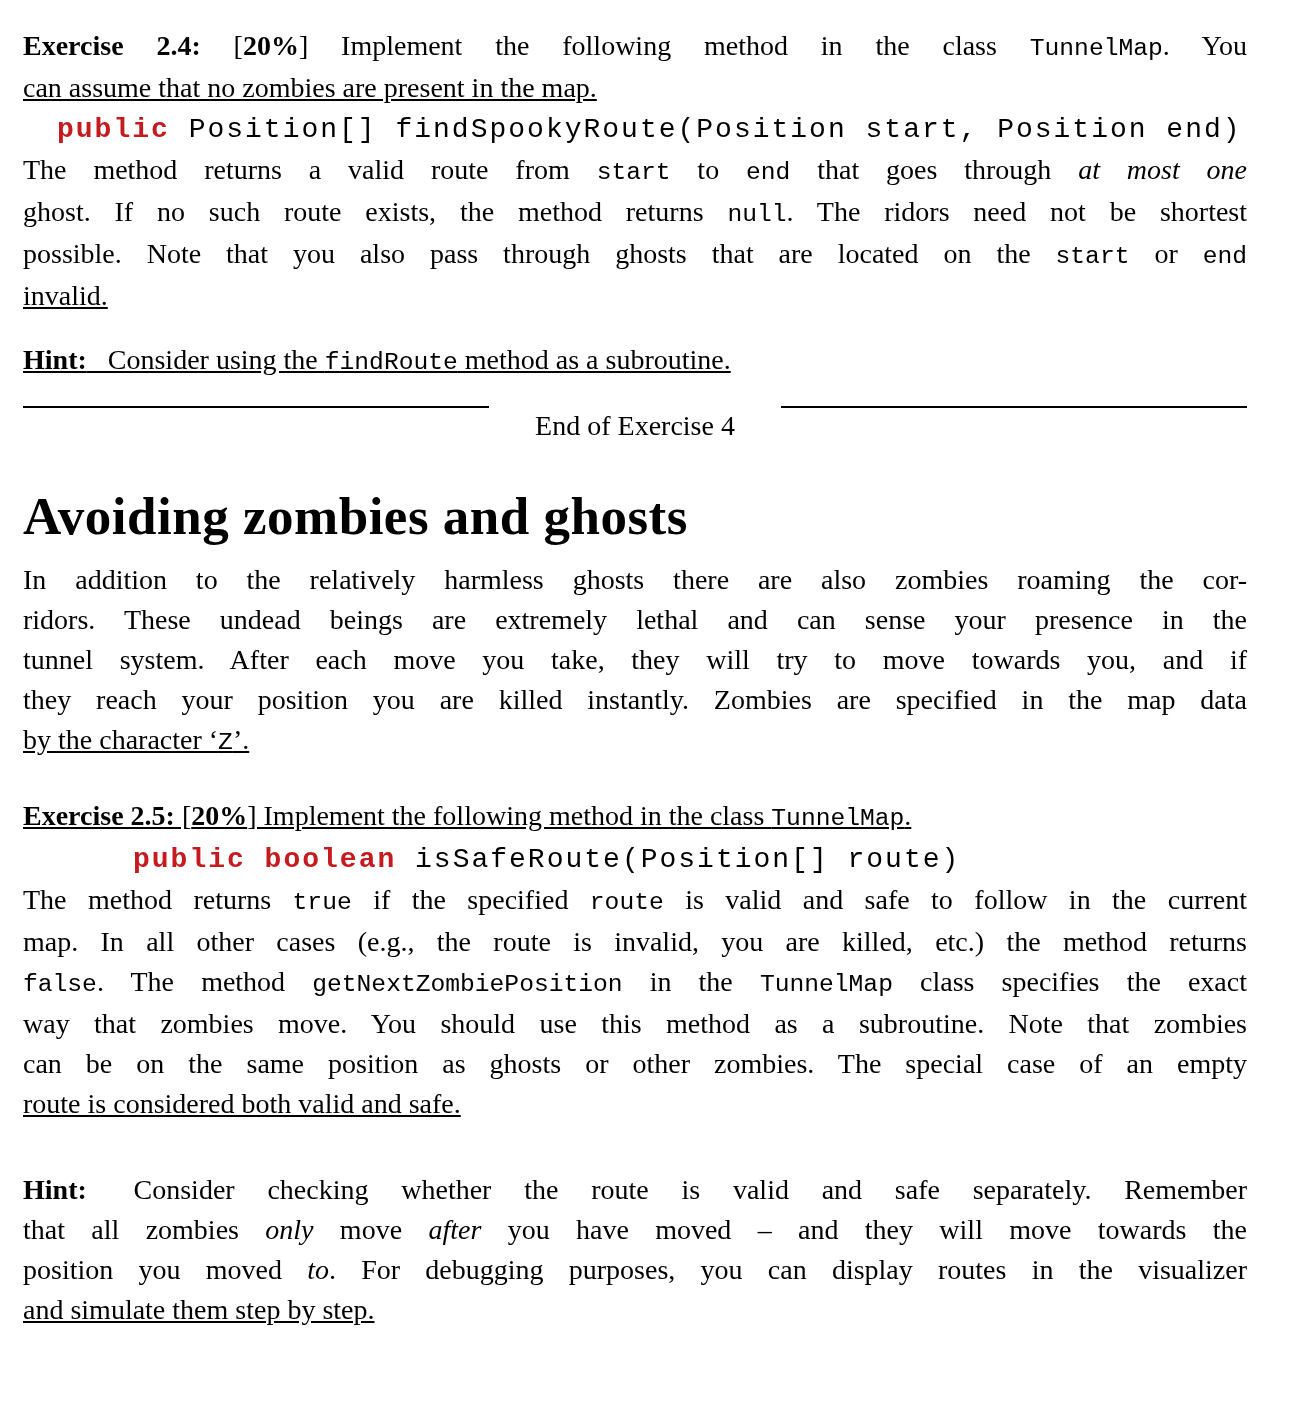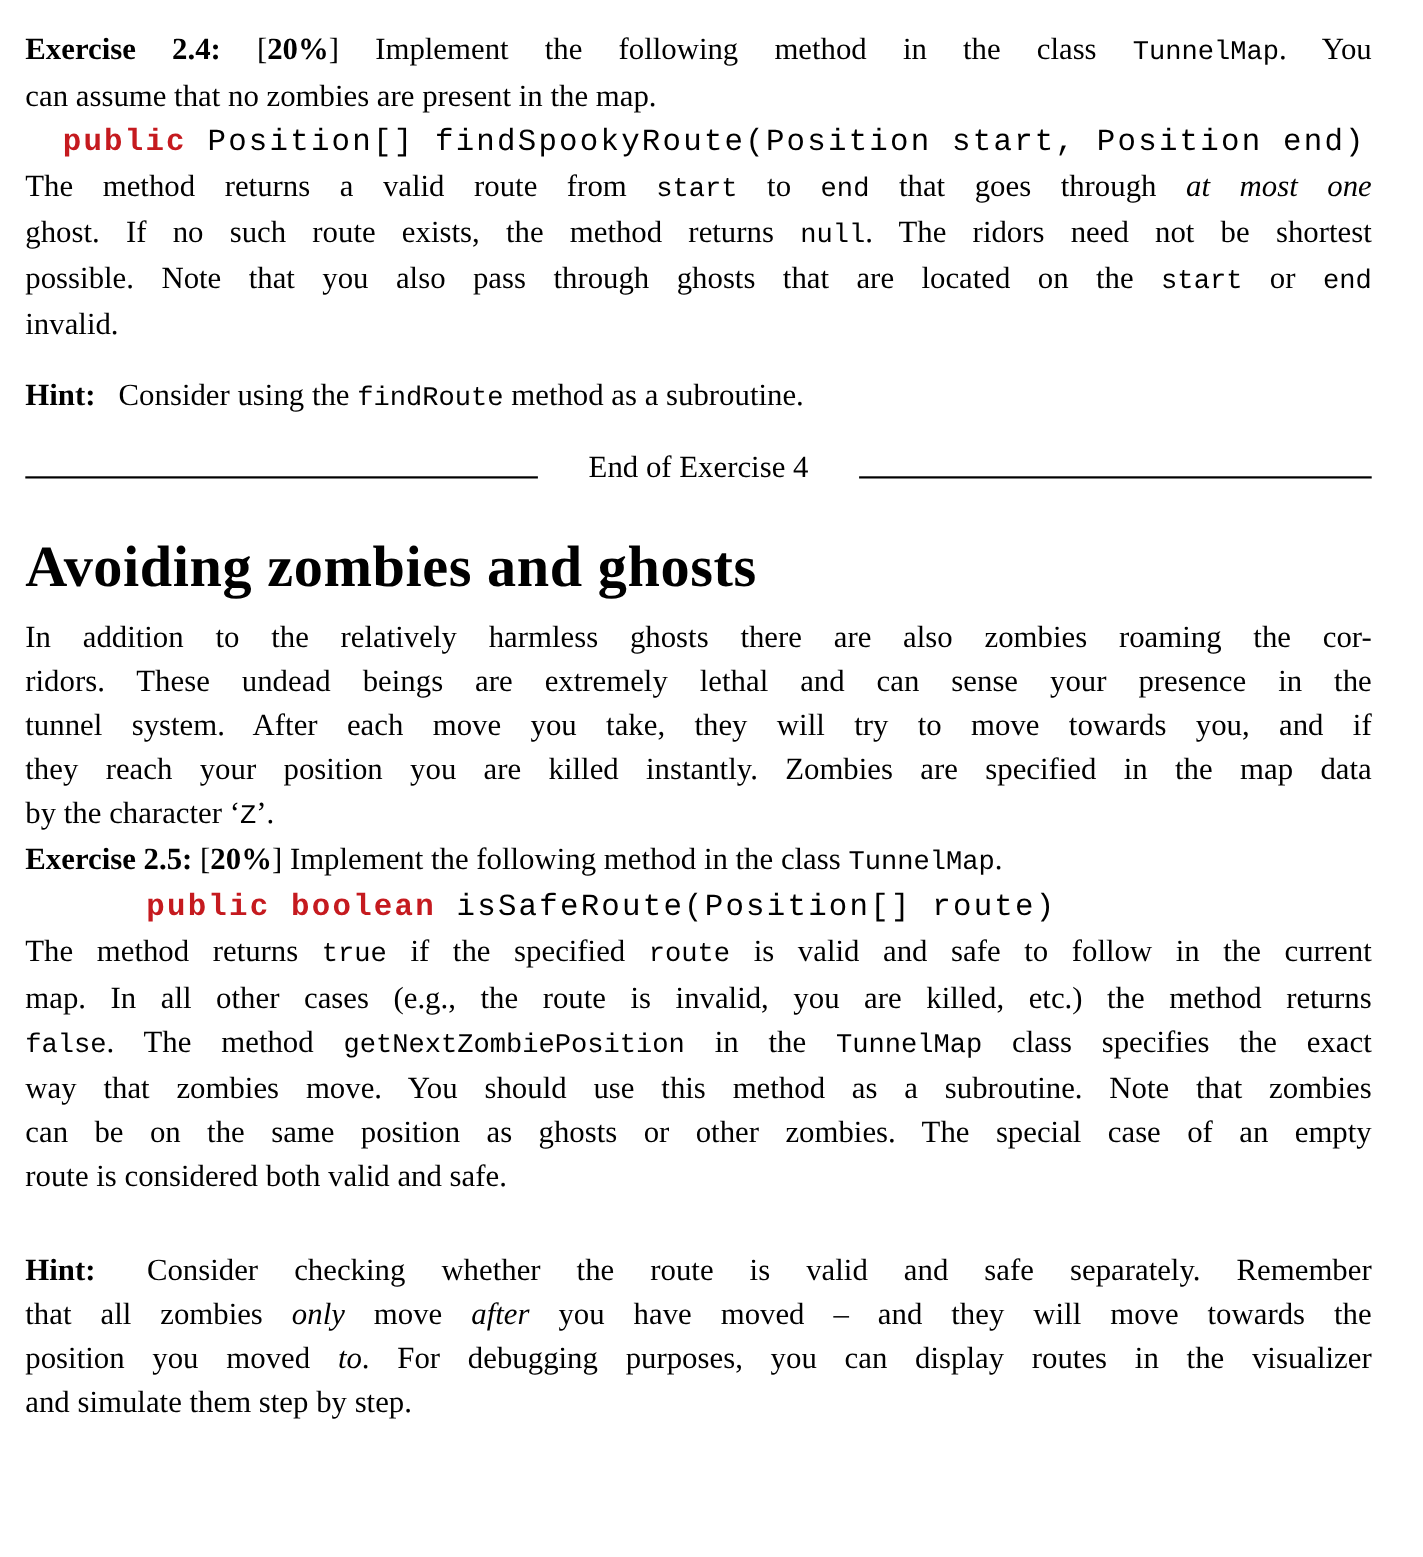--- a/index.html
+++ b/index.html
@@ -11,21 +11,21 @@
     font-family: "Liberation Serif", "DejaVu Serif", serif;
     font-size: 28px;
     line-height: 40px;
     padding: 26px 47px 20px 23px;
     overflow: hidden;
   }
   main { display: block; }
 
   .line { min-height: 40px; }
   .line.j { text-align: justify; text-align-last: justify; }
-  .line.n { text-align: right; text-align-last: left; }
+  .line.n { text-align: right; text-align-last: left; text-decoration: underline; }
 
   .seg-r { }
   .seg-b { font-weight: 700; }
   .seg-i { font-style: italic; }
   .seg-m {
     font-family: "Liberation Mono", "DejaVu Sans Mono", monospace;
     font-size: 0.88em;
   }
   .seg-k {
     font-family: "Liberation Mono", "DejaVu Sans Mono", monospace;
@@ -43,31 +43,31 @@
 
   .heading {
     font-size: 53px;
     line-height: 48px;
     font-weight: 700;
     letter-spacing: 0.5px;
     margin-top: 46px;
     margin-bottom: 20px;
   }
 
-  .divider { display: flex; align-items: flex-end; gap: 33px; }
+  .divider { display: flex; align-items: flex-start; gap: 33px; }
   .divider .rule {
     flex: 1;
     border-bottom: 2px solid #000000;
     margin-bottom: 11px;
   }
   .divider .label { padding: 0 13px; line-height: 40px; white-space: nowrap; }
 
   [data-name="hint-exercise-4"]   { margin-top: 24px; }
   [data-name="end-of-exercise-4"] { margin-top: 24px; }
-  [data-name="exercise-2-5-intro"]{ }
+  [data-name="exercise-2-5-intro"]{ margin-top: 34px; }
   [data-name="hint-exercise-5"]   { margin-top: 46px; }
   [data-name="end-of-exercise-5"] { margin-top: 24px; }
 </style>
 </head>
 <body data-name="document-body" style="background: rgb(255, 255, 255); color: rgb(0, 0, 0);">
 
 <main id="doc" data-name="document-page">
     <div class="para" data-name="exercise-2-4-intro">
       <div class="line j" data-name="text-line"><span class="seg-b" data-name="bold-text-run">Exercise 2.4:</span><span class="seg-r" data-name="text-run"> [</span><span class="seg-b" data-name="bold-text-run">20%</span><span class="seg-r" data-name="text-run">] Implement the following method in the class </span><span class="seg-m" data-name="inline-code">TunnelMap</span><span class="seg-r" data-name="text-run">. You</span></div>
       <div class="line n" data-name="text-line"><span class="seg-r" data-name="text-run">can assume that no zombies are present in the map.</span></div>

